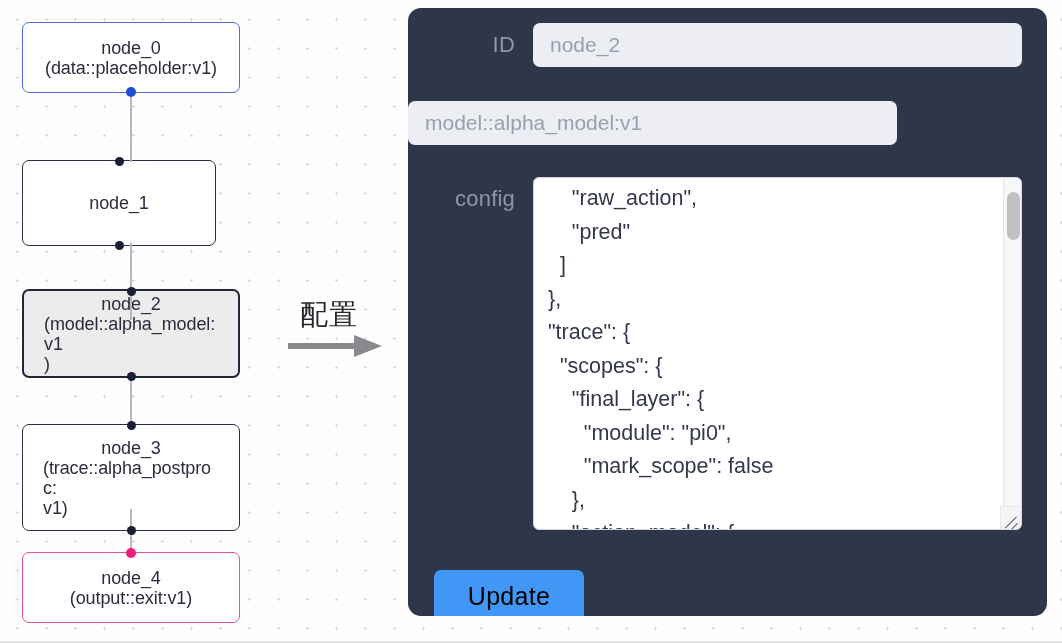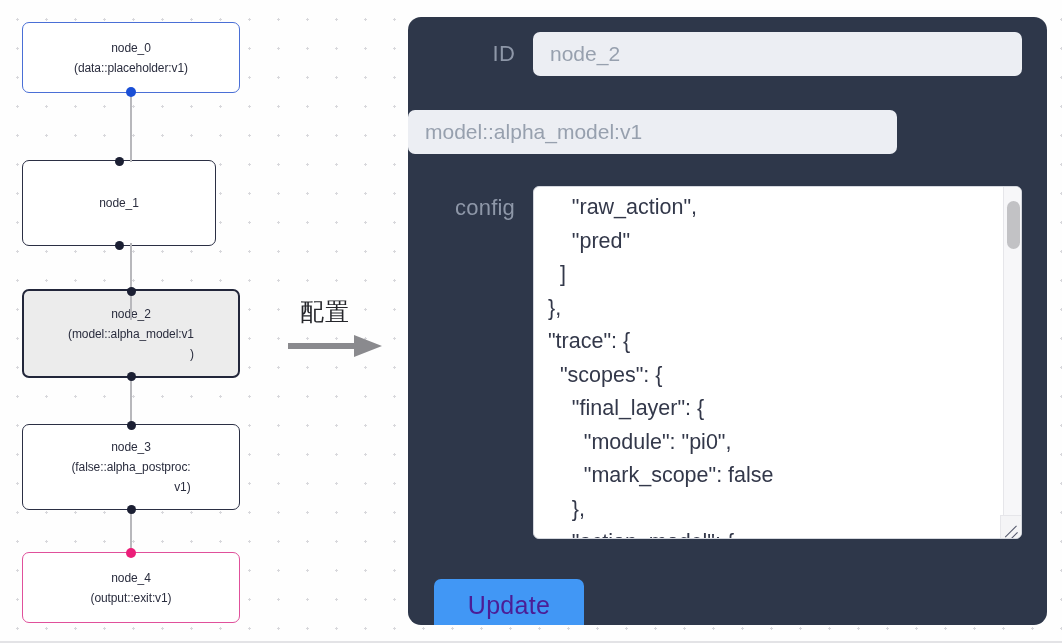--- a/index.html
+++ b/index.html
@@ -27,23 +27,23 @@
 
   
   .node {
     position: absolute;
     background: #ffffff;
     border: 1.6px solid #2b2f44;
     border-radius: 7px;
     display: flex; flex-direction: column;
     align-items: center; justify-content: center;
     color: #2a2d3e;
-    font-size: 12px;
+    font-size: 18px;
     line-height: 20px;
-    text-align: right;
+    text-align: left;
     padding: 4px 20px;
     letter-spacing: -0.1px;
   }
   .node.is-input  { border-color: #4a6fd6; border-width: 1.6px; }
   .node.is-output { border-color: #e0509b; border-width: 1.6px; }
   .node.is-selected { background: #ececec; border-color: #22263a; border-width: 2px; }
 
   .node .nline { display: block; white-space: pre-wrap; word-break: break-all; }
 
   
@@ -59,28 +59,28 @@
   
   .edge {
     position: absolute; width: 2px; background: #b8b8bc; left: 131px;
     margin-left: -1px; z-index: 1;
   }
 
   
   #transition { position: absolute; left: 286px; top: 296px; width: 110px; height: 70px; }
   #transition .tlabel {
     position: absolute; left: 14px; top: 0;
-    font-size: 24px; color: #25262b; letter-spacing: 1px;
+    font-size: 28px; color: #25262b; letter-spacing: 1px;
     font-family: "DejaVu Sans", sans-serif;
   }
   #arrow-wrap { position: absolute; left: 0; top: 36px; }
 
   
   #panel {
-    position: absolute; left: 408px; top: 17px;
+    position: absolute; left: 408px; top: 8px;
     width: 639px; height: 608px;
     background: #2e374a;
     border-radius: 13px;
     overflow: hidden;
   }
   .field-row {
     position: absolute; left: 0; width: 639px;
     display: flex; align-items: flex-start;
   }
   .field-label {
@@ -137,21 +137,21 @@
   }
   .resize-grip:before, .resize-grip:after {
     content: ""; position: absolute; background: #53576a; height: 1.4px;
     transform: rotate(-45deg); transform-origin: center;
   }
   .resize-grip:before { width: 16px; right: 2px; bottom: 6px; }
   .resize-grip:after  { width: 9px;  right: 2px; bottom: 2px; }
 
   #update-button {
     position: absolute; left: 26px; top: 562px;
-    background: #4197f5; color: #4c1d95;
+    background: #4197f5; color: #000000;
     border: none; border-radius: 7px;
     height: 52px; width: 150px;
     font-size: 25px; font-family: "Liberation Sans", sans-serif;
     letter-spacing: 0.3px;
     cursor: pointer;
     text-align: center;
     line-height: 52px;
     padding: 0;
   }
 </style>
@@ -181,23 +181,23 @@
   </div>
 
   <div class="node is-selected" style="left:22px; top:289px; width:218px; height:89px;">
     <span class="nline">node_2</span>
     <span class="nline">(model::alpha_model:v1
 )</span>
     <span class="handle top"></span>
     <span class="handle bottom"></span>
   </div>
 
-  <div class="node" style="left:22px; top:424px; width:218px; height:86px;">
+  <div class="node" style="left:22px; top:424px; width:218px; height:107px;">
     <span class="nline">node_3</span>
-    <span class="nline">(false::alpha_postproc:
+    <span class="nline">(trace::alpha_postproc:
 v1)</span>
     <span class="handle top"></span>
     <span class="handle bottom"></span>
   </div>
 
   <div class="node is-output" style="left:22px; top:552px; width:218px; height:71px;">
     <span class="nline">node_4</span>
     <span class="nline">(output::exit:v1)</span>
     <span class="handle top pink"></span>
   </div>

